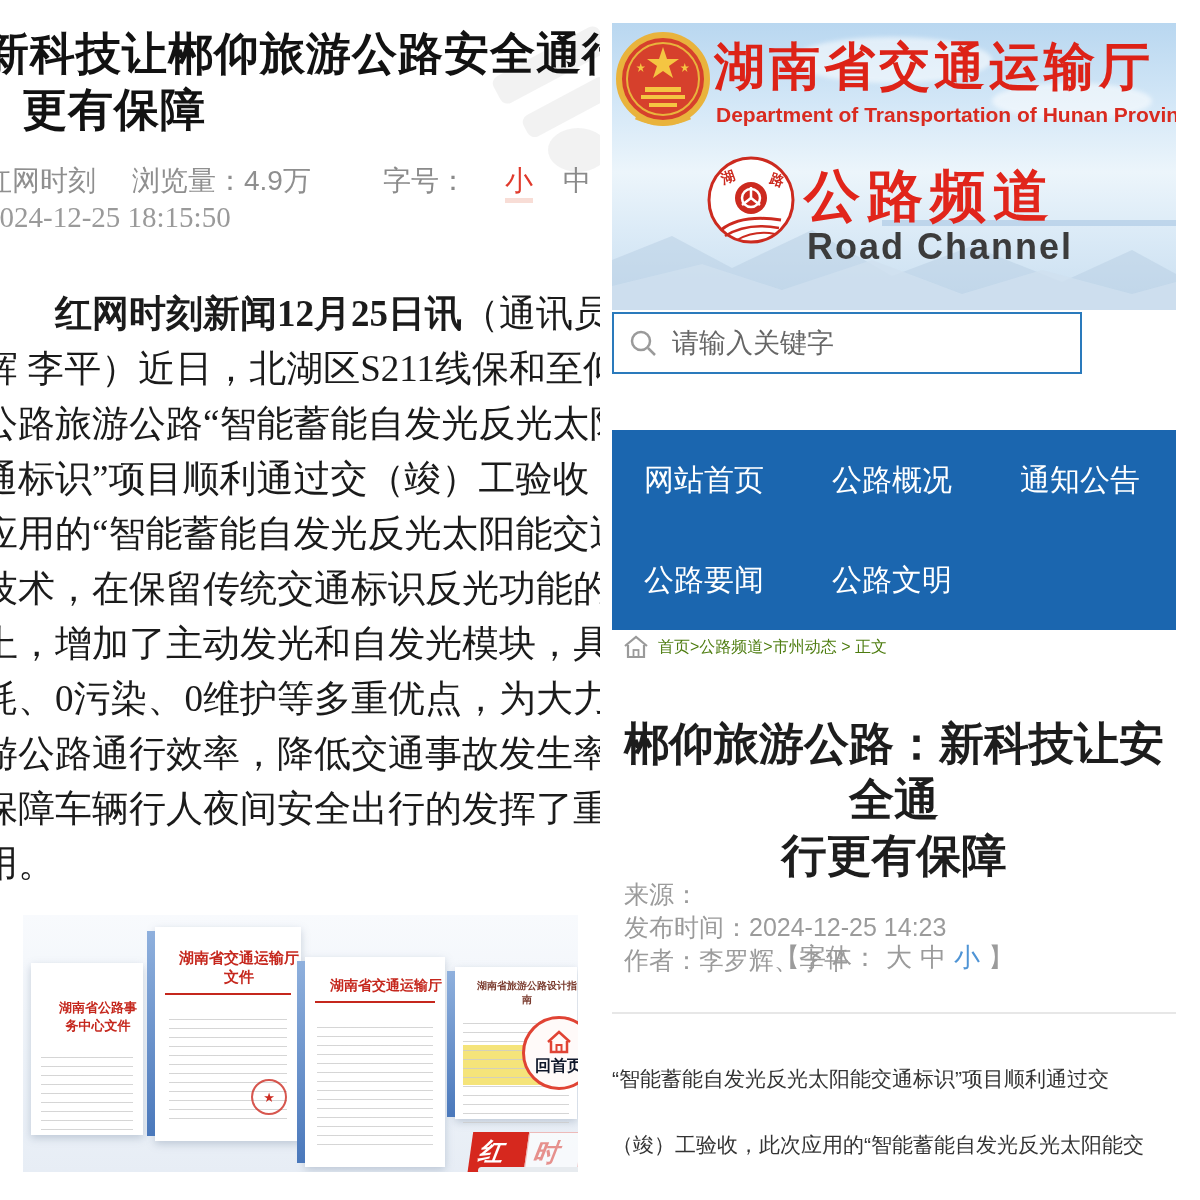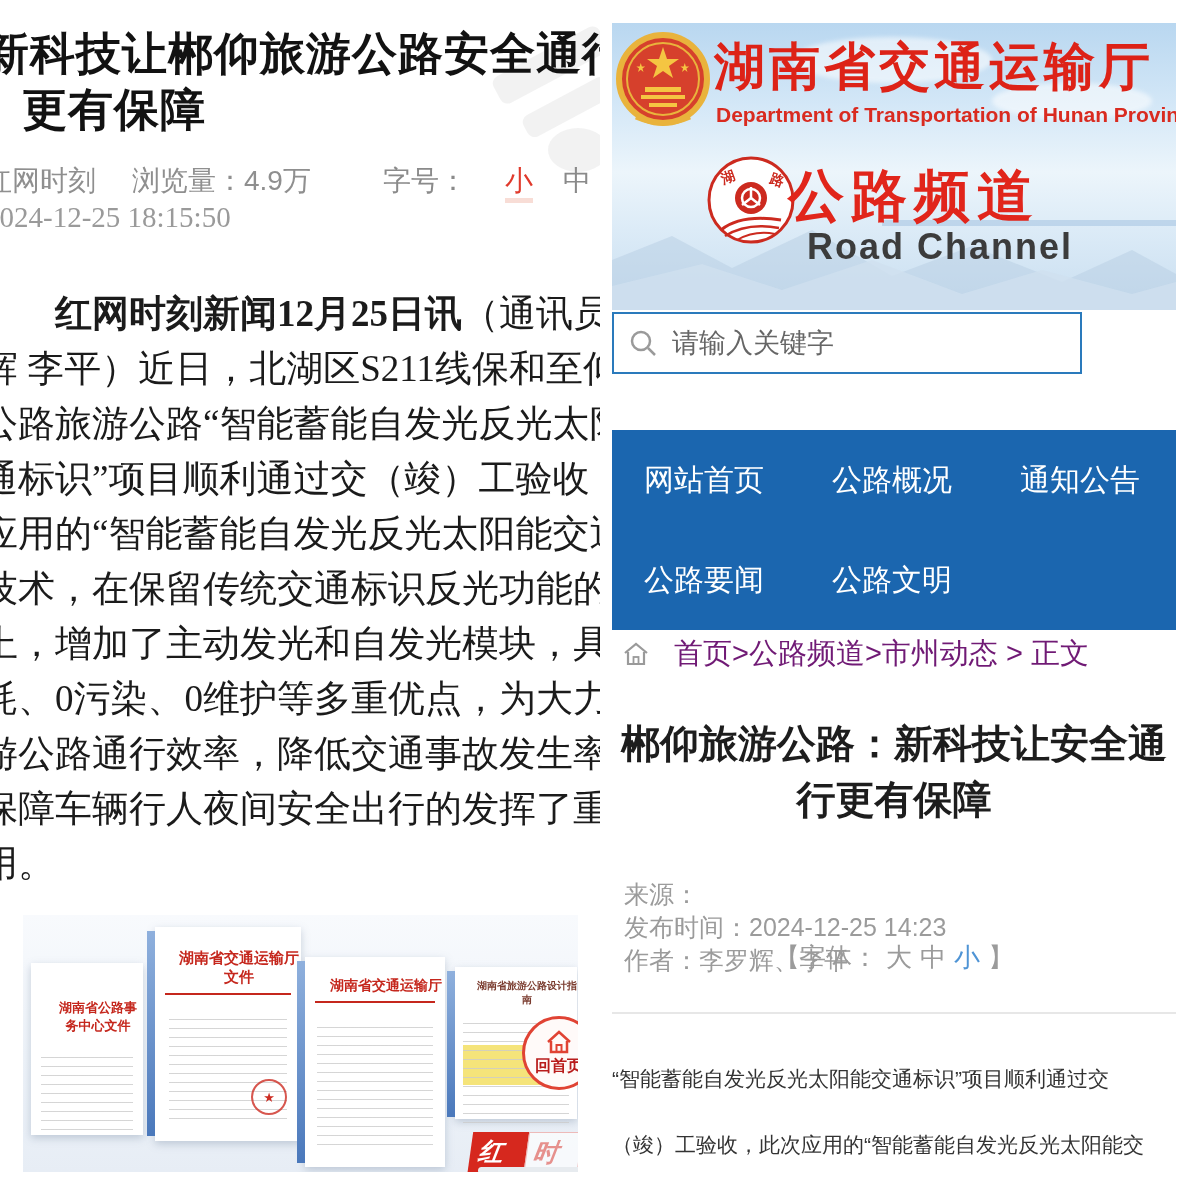--- a/index.html
+++ b/index.html
@@ -40,51 +40,51 @@
   .doc2 .doc-lines { margin:16px 14px 0 14px; height:110px; }
   .doc3 { left:282px; top:42px; width:140px; height:210px; }
   .doc3 .doc-title { font-size:14px; margin-top:20px; }
   .doc3 .doc-lines { margin:16px 12px 0 12px; height:130px; }
   .doc4 { left:432px; top:52px; width:122px; height:152px; }
   .doc4 .doc-title { font-size:10px; color:#7a3b2e; margin-top:12px; }
   .doc4 .doc-lines { margin:8px 8px 0 8px; height:110px; }
   .doc4 .hl { position:absolute; left:8px; top:78px; width:104px; height:40px; background:#f3df63; opacity:.85; }
   .seal { position:absolute; right:14px; bottom:26px; width:36px; height:36px; border:2px solid rgba(205,45,35,.8); border-radius:50%; color:#cd2d23; font-size:13px; text-align:center; line-height:34px; }
   .home-circle { position:absolute; left:499px; top:101px; width:74px; height:74px; border:3px solid #e04334; border-radius:50%; background:#fffaf9; display:flex; flex-direction:column; align-items:center; justify-content:center; cursor:pointer; }
-  .home-circle .hb-label { color:#b91c1c; font-size:16px; font-weight:bold; margin-top:2px; }
+  .home-circle .hb-label { color:#0f172a; font-size:16px; font-weight:bold; margin-top:2px; }
   .rw-logo { position:absolute; left:445px; top:217px; display:flex; transform:skewX(-8deg); }
   .rw1 { background:#d6281e; color:#fff; font-weight:800; font-style:italic; font-size:25px; padding:3px 8px; letter-spacing:2px; }
   .rw2 { color:rgba(214,40,30,.5); background:rgba(255,255,255,.65); border:1px solid rgba(214,40,30,.3); font-weight:800; font-style:italic; font-size:25px; padding:3px 6px; letter-spacing:2px; }
   .rw-sub { position:absolute; left:455px; top:252px; width:118px; height:7px; background:#e7ebef; border-radius:4px; }
 
   
   .right-panel { position:absolute; left:612px; top:0; width:564px; height:1200px; background:#fff; overflow:hidden; }
   .rp-header { position:absolute; top:23px; left:0; width:564px; height:287px; overflow:hidden;
     background:linear-gradient(180deg,#b9d7f0 0%,#d3e7f7 28%,#ecf5fb 52%,#dcebf7 72%,#c8def0 100%); }
   .cloud { position:absolute; background:#fff; opacity:.55; border-radius:50%; filter:blur(2px); }
   .mtn { position:absolute; bottom:0; left:0; }
   .org-cn { position:absolute; left:102px; top:10px; font-size:51px; font-weight:800; color:#dd2217; letter-spacing:4px; white-space:nowrap; }
   .org-en { position:absolute; left:104px; top:80px; font-size:21px; font-weight:bold; color:#d92b20; white-space:nowrap; }
   .emblem { position:absolute; left:4px; top:6px; }
   .rc-logo { position:absolute; left:95px; top:133px; }
-  .ch-cn { position:absolute; left:176px; top:136px; font-size:56px; font-weight:800; color:#e1251b; letter-spacing:7px; white-space:nowrap; }
+  .ch-cn { position:absolute; left:192px; top:136px; font-size:56px; font-weight:800; color:#e1251b; letter-spacing:7px; white-space:nowrap; }
   .ch-en { position:absolute; left:195px; top:203px; font-size:36px; font-weight:600; color:#3c3c3c; letter-spacing:2px; white-space:nowrap; }
 
   .search-row { position:absolute; top:312px; left:0; width:564px; height:62px; }
   .search-input { position:absolute; left:0; top:0; width:470px; height:62px; border:2px solid #2a7abc; background:#fff; padding-left:58px; font-size:27px; color:#444; outline:none; font-family:"Liberation Sans", sans-serif; }
   .search-input::placeholder { color:#666; }
   .search-icon { position:absolute; left:16px; top:16px; }
   .search-btn { position:absolute; left:468px; top:0; width:96px; height:62px; background:#1d72b8; color:#fff; font-size:28px; font-weight:bold; border:none; border-radius:0 10px 10px 0; cursor:pointer; font-family:"Liberation Sans", sans-serif; }
 
   .nav-box { position:absolute; top:430px; left:0; width:564px; height:200px; background:#1b66af; display:grid; grid-template-columns:repeat(3,1fr); grid-auto-rows:100px; align-items:center; }
   .nav-item { color:#fff; font-size:30px; padding-left:32px; cursor:pointer; white-space:nowrap; }
 
-  .breadcrumb { position:absolute; top:634px; left:10px; display:flex; align-items:center; gap:24px; color:#701a75; font-size:29px; cursor:pointer; white-space:nowrap; }
-
-  .art-title { position:absolute; top:716px; left:0; width:564px; text-align:center; font-size:39px; line-height:56px; font-weight:800; color:#1d1d1d; }
+  .breadcrumb { position:absolute; top:634px; left:10px; display:flex; align-items:center; gap:8px; color:#4d7c0f; font-size:16px; cursor:pointer; white-space:nowrap; }
+
+  .art-title { position:absolute; top:716px; left:0; width:564px; text-align:center; font-size:45px; line-height:56px; font-weight:800; color:#1d1d1d; }
   .art-meta { position:absolute; top:878px; left:0; width:564px; display:flex; justify-content:space-between; padding:0 12px; color:#9b9b9b; font-size:25px; white-space:nowrap;flex-direction:column; }
   .art-font { position:absolute; top:940px; left:0; width:564px; text-align:center; color:#9b9b9b; font-size:26px; }
   .art-font span { margin:0 4px; }
   .art-font .blue { color:#4f94d5; cursor:pointer; }
   .art-divider { position:absolute; top:1012px; left:0; width:564px; height:2px; background:#e7e7e7; }
   .art-body { position:absolute; top:1046px; left:0; width:564px; font-size:21px; line-height:66px; color:#333; }
   .ab-line { white-space:nowrap; }
 </style>
 </head>
 <body>

